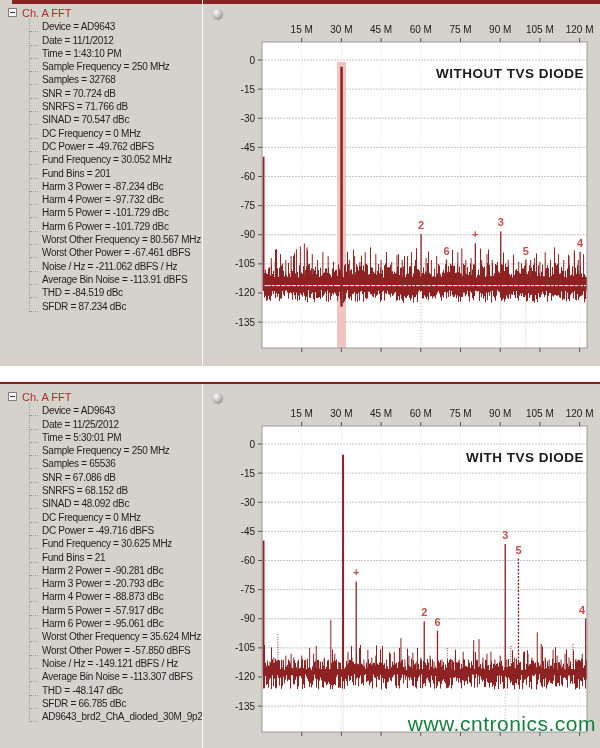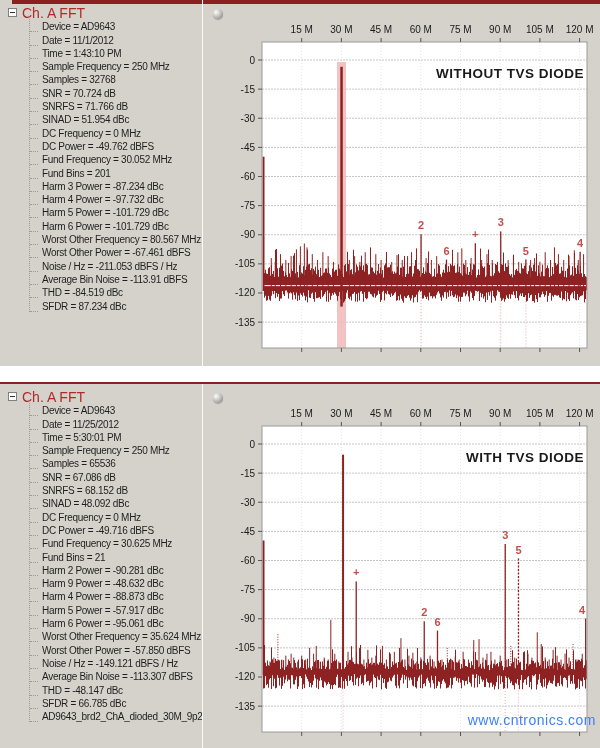--- a/index.html
+++ b/index.html
@@ -3,32 +3,32 @@
 <meta charset="utf-8">
 <style>
   *{margin:0;padding:0;box-sizing:border-box}
   html,body{width:600px;height:748px}
   body{position:relative;background:#ffffff;font-family:"Liberation Sans",sans-serif;overflow:hidden}
   .panel{position:absolute;left:0;width:600px;height:366px;background:#d5d2cb}
   #panel-top{top:0}
   #panel-bottom{top:382px;border-top:2px solid #8b2020}
   .strip{position:absolute;left:12px;right:0;top:0;height:4px;background:#8b2020}
   .tree{position:absolute;left:0;top:0;width:202px;height:100%;padding:6px 0 0 8px;overflow:hidden}
-  .tree-root{display:flex;align-items:center;height:13px;font-size:14px;color:#b02a2a;white-space:nowrap}
+  .tree-root{display:flex;align-items:center;height:13px;font-size:11px;color:#b02a2a;white-space:nowrap}
   .expand-box{display:inline-block;width:9px;height:9px;border:1px solid #7f7f7f;background:#fff;margin-right:5px;flex:none}
   .expand-box::after{content:'';display:block;width:5px;border-top:1px solid #333;margin:3px auto 0}
   .tree-items{margin-left:21px;border-left:1px dotted #9a9a9a}
   .tree-item{display:flex;align-items:flex-end;height:13.3px;font-size:10px;letter-spacing:-0.3px;color:#1f1f1f;white-space:nowrap}
   .stub{width:8px;height:0;border-top:1px dotted #9a9a9a;margin-right:4px;flex:none}
   .divider{position:absolute;left:202px;top:0;width:1px;height:100%;background:#808080;border-right:1px solid #fafafa}
   .plot-area{position:absolute;left:204px;top:0;width:396px;height:100%}
   .plot-area svg{position:absolute;left:0;top:0;display:block}
   .sphere{position:absolute;left:9px;top:9px;width:10px;height:10px;border-radius:50%;
           background:radial-gradient(circle at 3px 3px,#fdfdfd,#b8b8b8 55%,#737373);box-shadow:0 1px 1px rgba(0,0,0,.25)}
-  .watermark{position:absolute;right:4px;top:712px;font-size:14px;color:#3b82f6;letter-spacing:.5px}
+  .watermark{position:absolute;right:4px;top:712px;font-size:21px;color:#15803d;letter-spacing:.5px}
   svg text{font-family:"Liberation Sans",sans-serif}
 </style>
 </head>
 <body>
 
 <div class="panel" id="panel-top">
   <div class="strip"></div>
   <div class="tree">
     <div class="tree-root">
       <span class="expand-box"></span>
@@ -58,21 +58,21 @@
         <div class="tree-item">
           <span class="stub"></span>
           <span>SNR = 70.724 dB</span>
         </div>
         <div class="tree-item">
           <span class="stub"></span>
           <span>SNRFS = 71.766 dB</span>
         </div>
         <div class="tree-item">
           <span class="stub"></span>
-          <span>SINAD = 51.954 dBc</span>
+          <span>SINAD = 70.547 dBc</span>
         </div>
         <div class="tree-item">
           <span class="stub"></span>
           <span>DC Frequency = 0 MHz</span>
         </div>
         <div class="tree-item">
           <span class="stub"></span>
           <span>DC Power = -49.762 dBFS</span>
         </div>
         <div class="tree-item">
@@ -102,21 +102,21 @@
         <div class="tree-item">
           <span class="stub"></span>
           <span>Worst Other Frequency = 80.567 MHz</span>
         </div>
         <div class="tree-item">
           <span class="stub"></span>
           <span>Worst Other Power = -67.461 dBFS</span>
         </div>
         <div class="tree-item">
           <span class="stub"></span>
-          <span>Noise / Hz = -211.053 dBFS / Hz</span>
+          <span>Noise / Hz = -211.062 dBFS / Hz</span>
         </div>
         <div class="tree-item">
           <span class="stub"></span>
           <span>Average Bin Noise = -113.91 dBFS</span>
         </div>
         <div class="tree-item">
           <span class="stub"></span>
           <span>THD = -84.519 dBc</span>
         </div>
         <div class="tree-item">
@@ -650,21 +650,21 @@
         <div class="tree-item">
           <span class="stub"></span>
           <span>Fund Bins = 21</span>
         </div>
         <div class="tree-item">
           <span class="stub"></span>
           <span>Harm 2 Power = -90.281 dBc</span>
         </div>
         <div class="tree-item">
           <span class="stub"></span>
-          <span>Harm 9 Power = -48.632 dBc</span>
+          <span>Harm 3 Power = -20.793 dBc</span>
         </div>
         <div class="tree-item">
           <span class="stub"></span>
           <span>Harm 4 Power = -88.873 dBc</span>
         </div>
         <div class="tree-item">
           <span class="stub"></span>
           <span>Harm 5 Power = -57.917 dBc</span>
         </div>
         <div class="tree-item">

